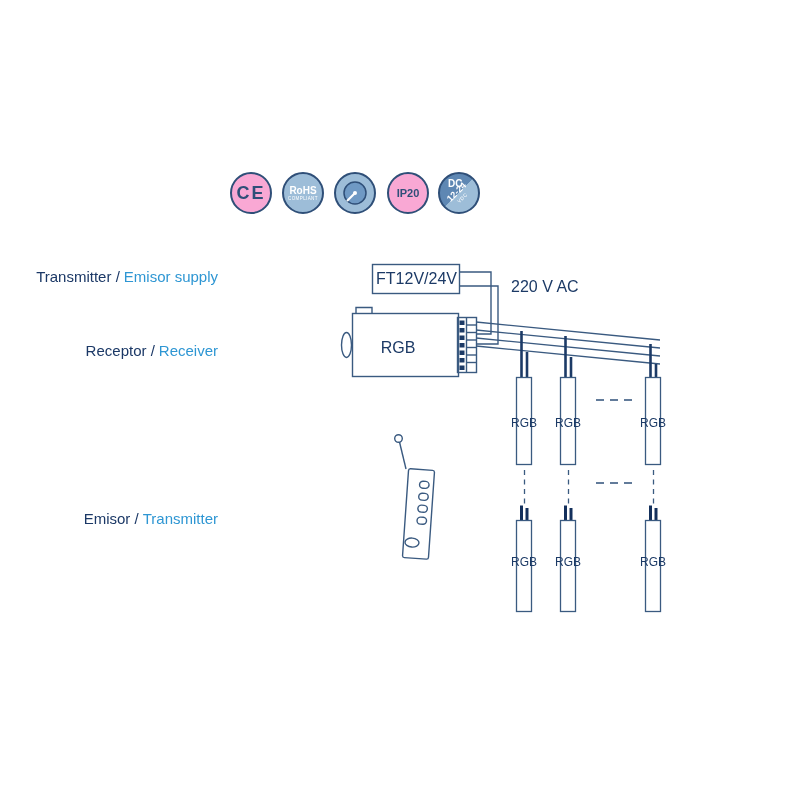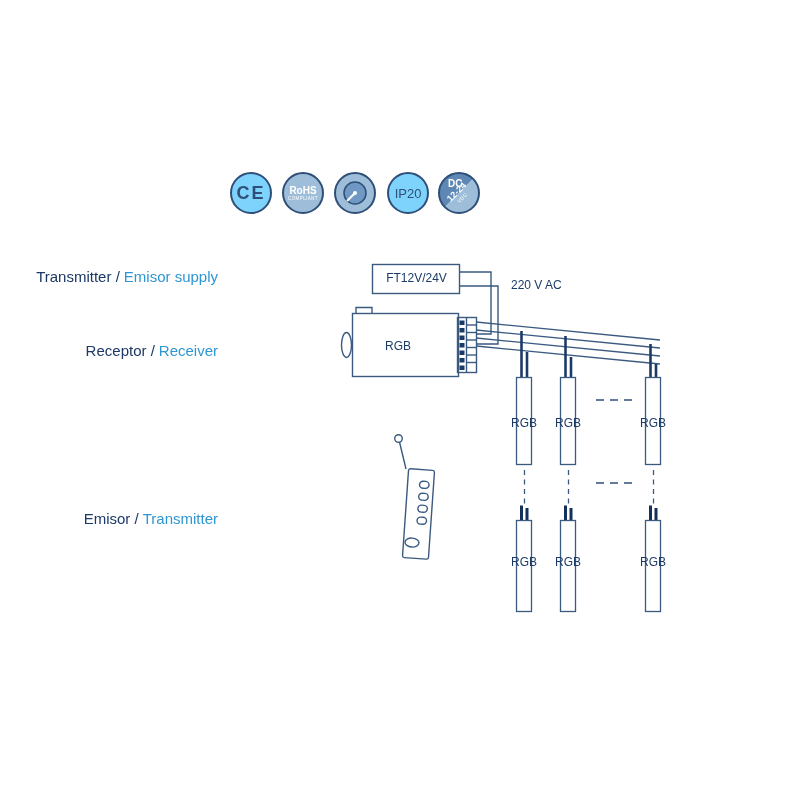--- a/index.html
+++ b/index.html
@@ -3,43 +3,43 @@
 <meta charset="utf-8">
 <style>
   html,body{margin:0;padding:0;}
   body{
     width:800px;height:800px;position:relative;background:#ffffff;
     font-family:"Liberation Sans", sans-serif;overflow:hidden;
   }
   
   .badge{
     position:absolute;top:172px;width:42px;height:42px;border-radius:50%;
-    border:2px solid #2f4f78;box-sizing:border-box;background:#7dd3fc;
+    border:2px solid #2f4f78;box-sizing:border-box;background:#f9a8d4;
     display:flex;align-items:center;justify-content:center;flex-direction:column;
   }
   .badge-fill{background:#9dbdd8;}
   .ce-text{font-size:18px;font-weight:bold;color:#2f4f78;letter-spacing:2px;}
   .rohs-t{font-size:10px;font-weight:bold;color:#ffffff;line-height:11px;}
   .rohs-s{font-size:4.5px;color:#ffffff;letter-spacing:.4px;line-height:6px;}
-  .ip-text{font-size:13px;font-weight:400;color:#2f4f78;}
+  .ip-text{font-size:11px;font-weight:700;color:#2f4f78;}
   .dc-badge{background:linear-gradient(135deg,#5e87b3 50%,#9dbdd8 50%);overflow:hidden;}
   .dc-top{position:absolute;top:4px;left:8px;font-size:10px;font-weight:bold;color:#fff;}
   .dc-rot{position:absolute;top:13px;left:0;width:100%;transform:rotate(-45deg);
           text-align:center;}
   .dc-mid{display:block;font-size:9px;font-weight:bold;color:#fff;line-height:9px;}
   .dc-sub{display:block;font-size:5px;color:#fff;line-height:6px;letter-spacing:.5px;}
   
   .side-label{
     position:absolute;left:18px;width:200px;text-align:right;font-size:15px;
     white-space:nowrap;
   }
   .lbl-navy{color:#1b3866;margin-right:4px;}
   .lbl-blue{color:#2e96d3;}
   
-  .diag-text{position:absolute;color:#1c3a66;font-size:12px;}
+  .diag-text{position:absolute;color:#1c3a66;font-size:16px;}
   .psu-label{left:373px;top:264px;width:87px;height:29px;line-height:29px;text-align:center;}
   .mains-label{left:511px;top:278px;}
   .receiver-label{left:358px;top:339px;width:80px;text-align:center;}
   .strip-label{width:44px;text-align:center;font-size:12px;}
   .diagram-svg{position:absolute;left:0;top:0;}
 </style>
 </head>
 <body>
 
 <div class="badge" style="left:230px">

